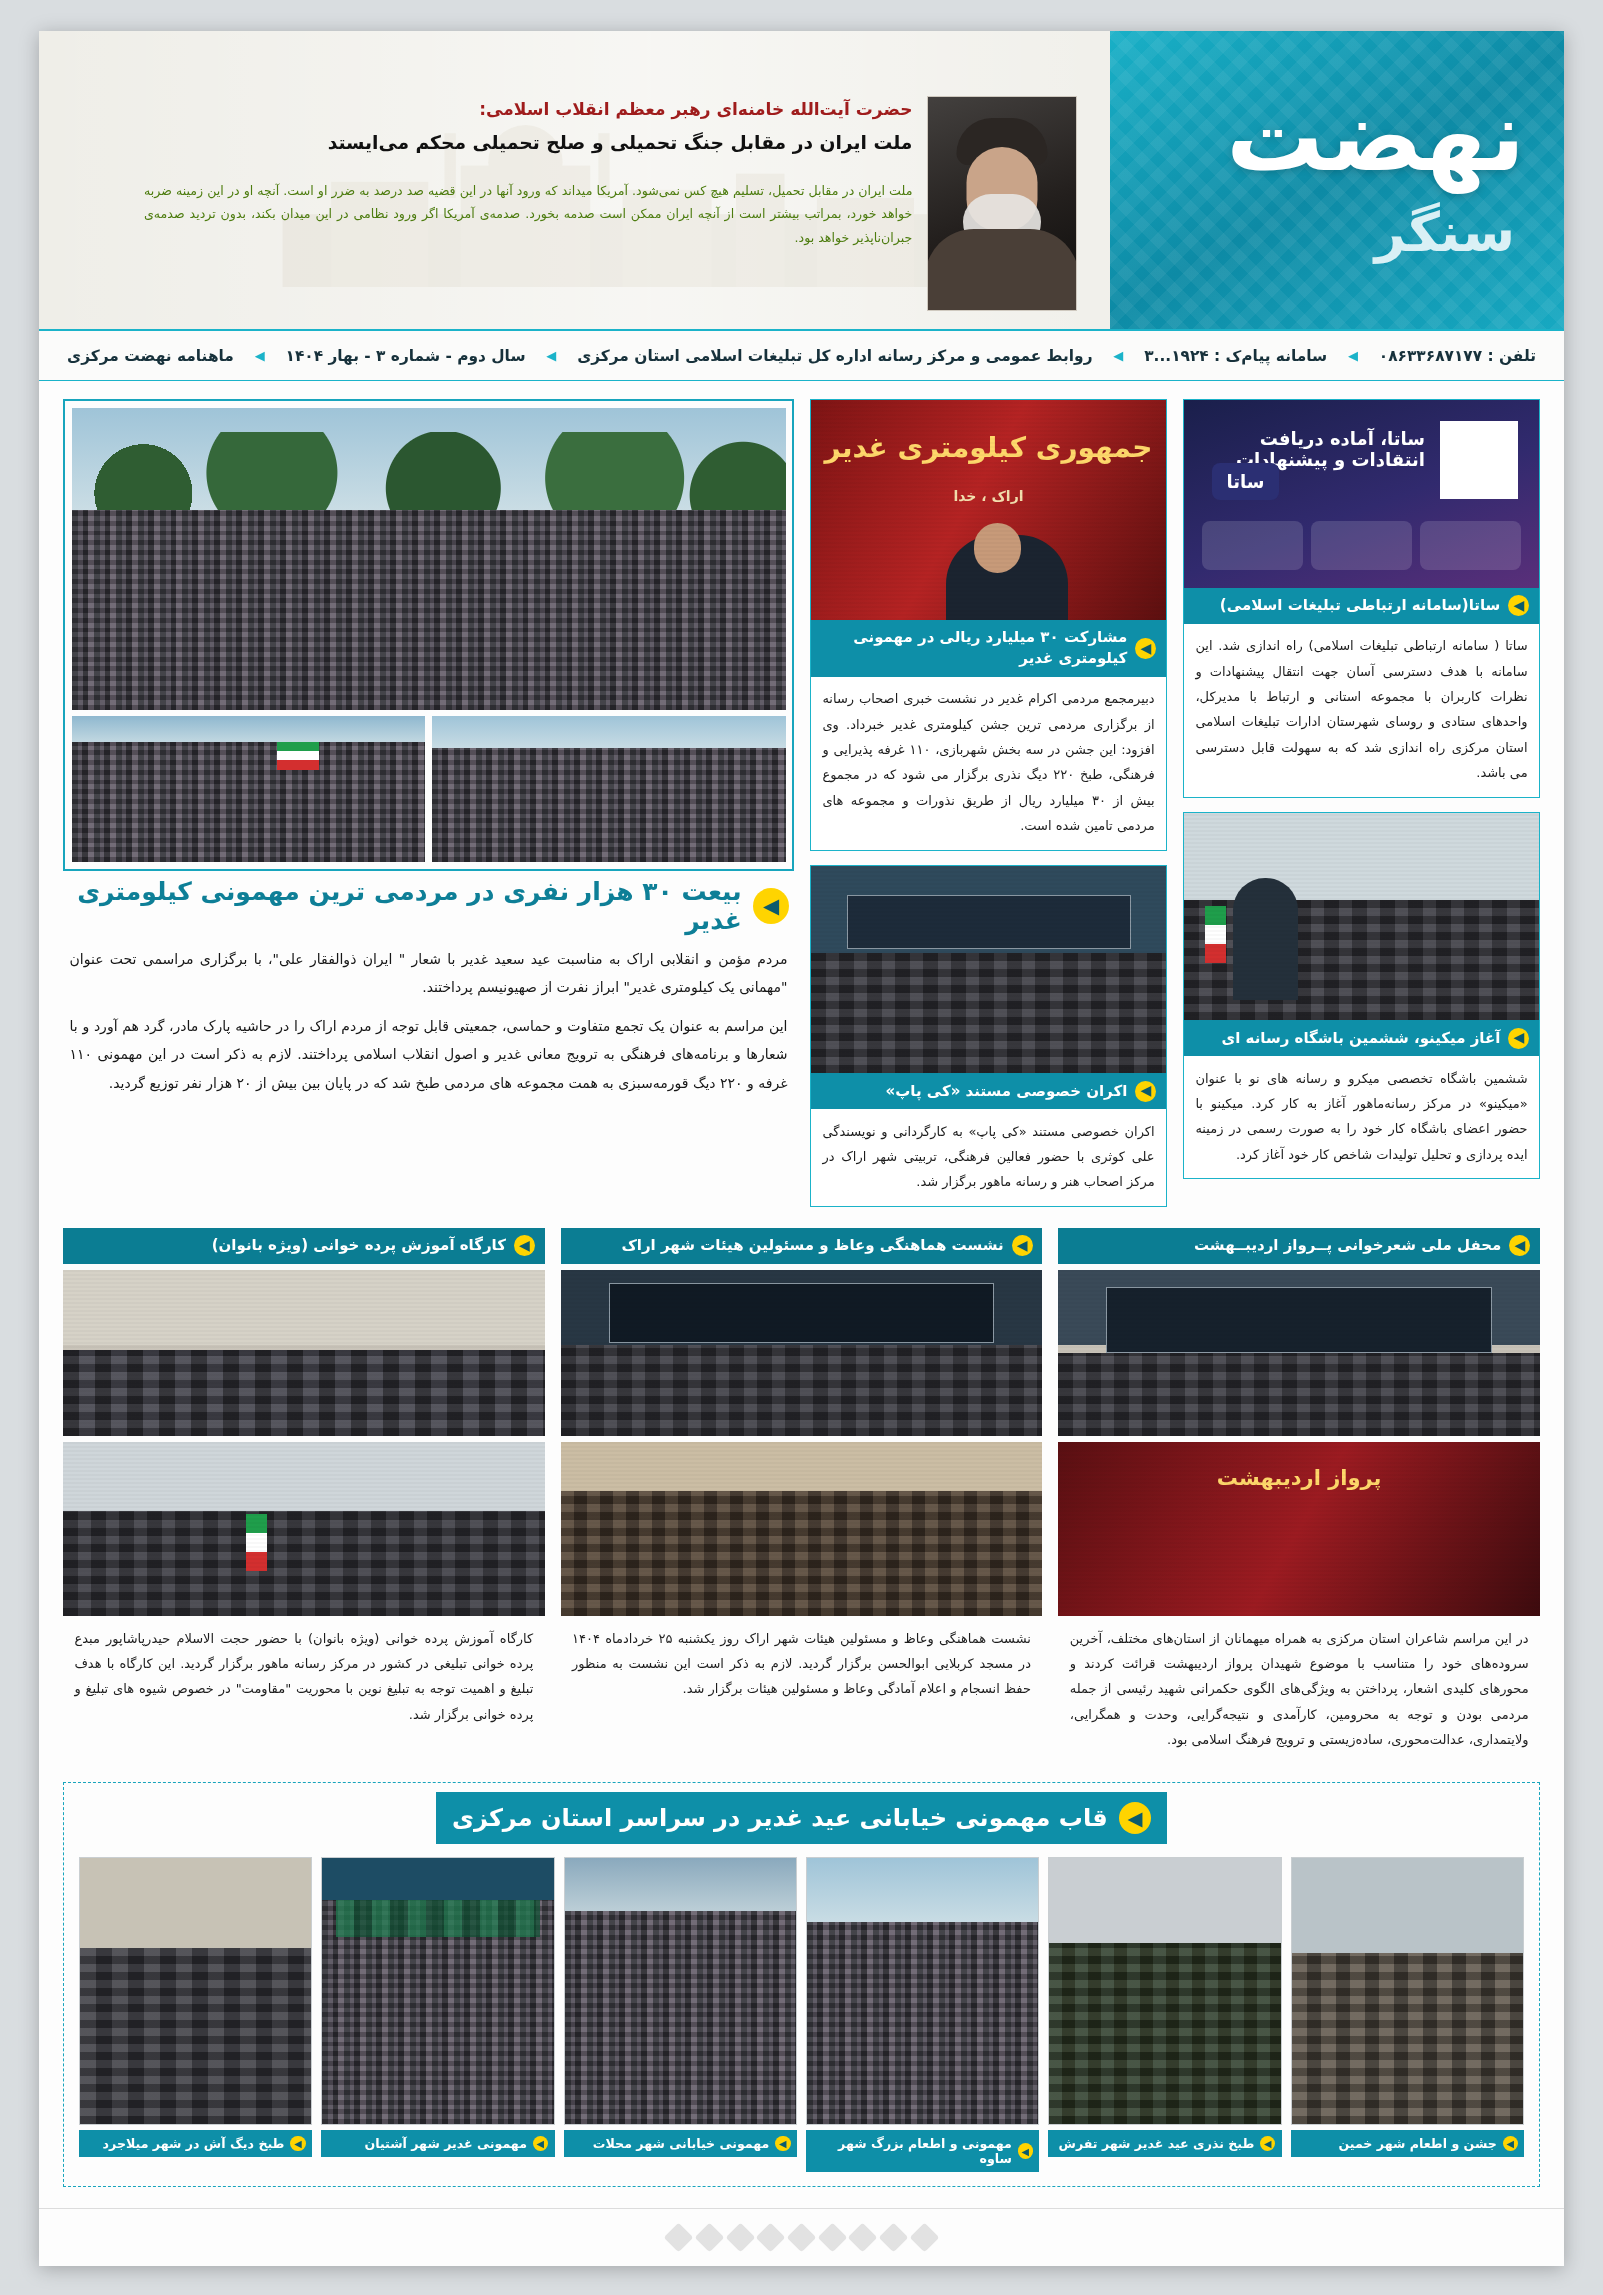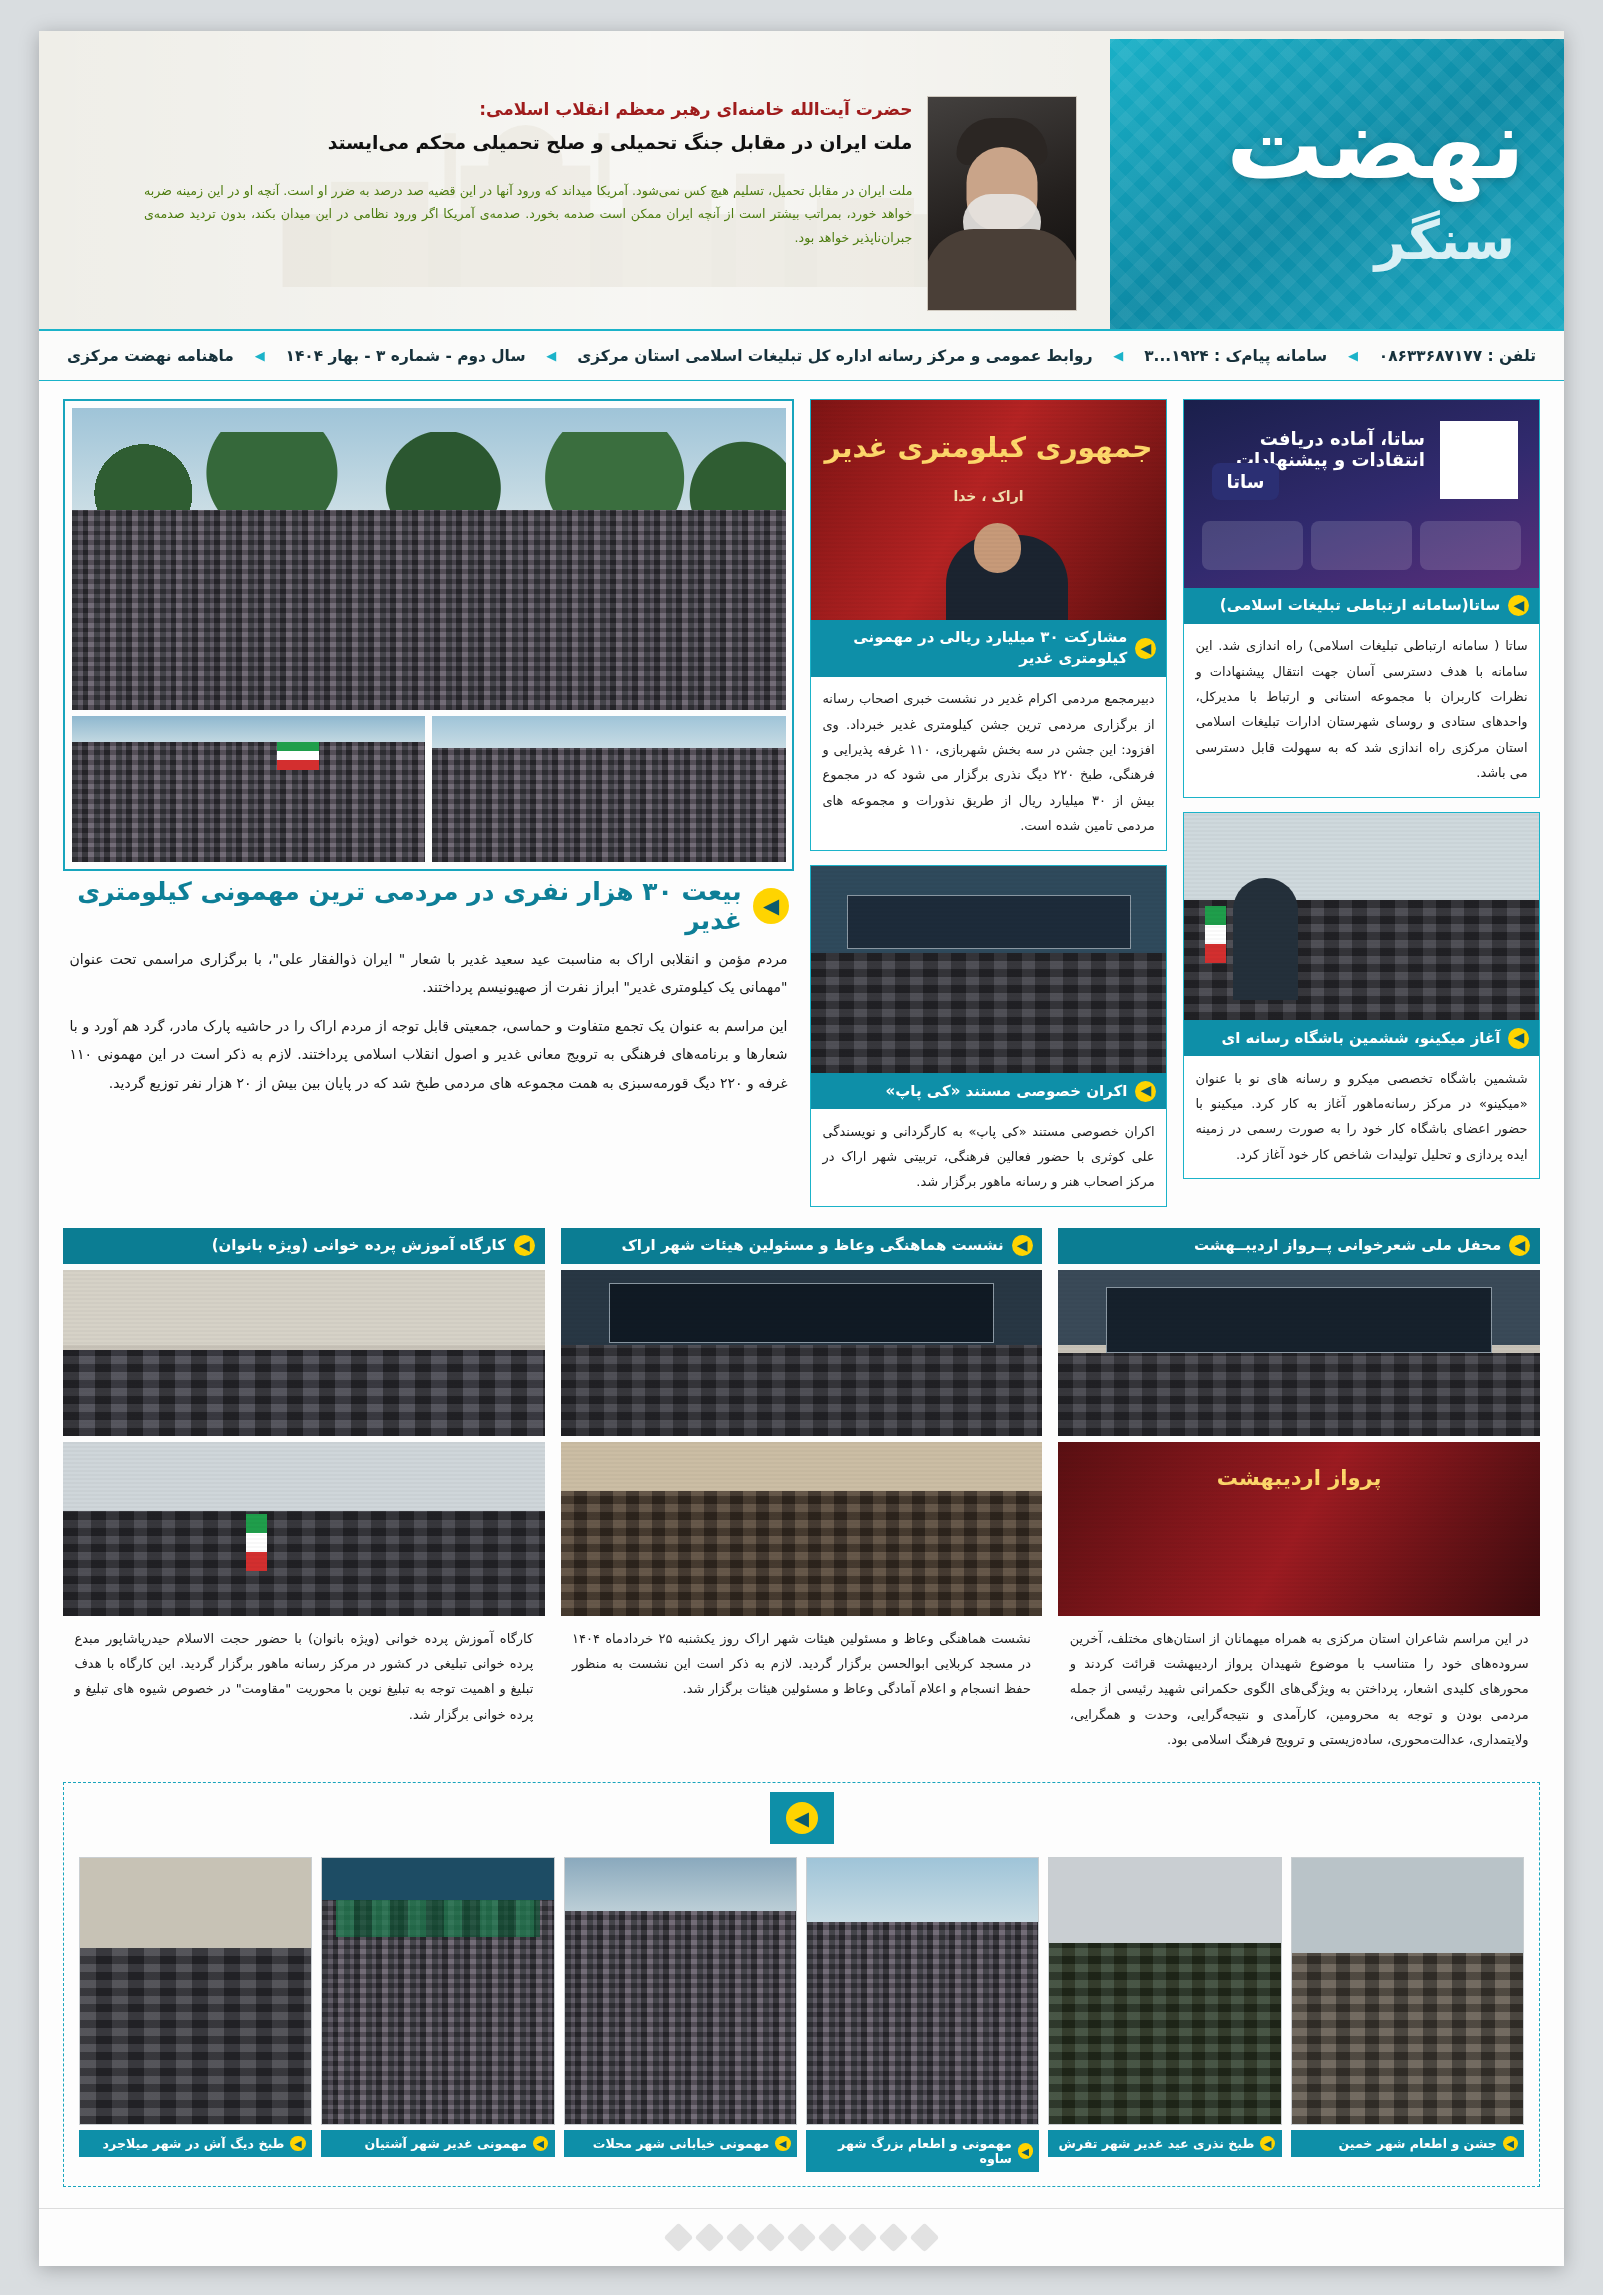--- a/index.html
+++ b/index.html
@@ -35,21 +35,20 @@
   }
   .mast-silhouette {
     position:absolute; left:243px; bottom:42px; width:665px; height:170px;
     opacity:.42;
   }
   .logo-panel {
     position:absolute; top:0; right:0; width:454px; height:300px;
     background: linear-gradient(150deg,#19b0c7 0%, #0d8aa5 50%, #17a9c2 100%);
     border-bottom-right-radius:0;
     overflow:hidden;
-    margin-top:8px;
   }
   .logo-panel:before{
     content:"";
     position:absolute; inset:0;
     background:
       repeating-linear-gradient(45deg, rgba(255,255,255,.05) 0 11.4px, rgba(255,255,255,0) 11.4px 23px),
       repeating-linear-gradient(-45deg, rgba(255,255,255,.05) 0 11.4px, rgba(255,255,255,0) 11.4px 23px);
   }
   .logo-word {
     position:absolute; right:39px; top:57px;
@@ -471,20 +470,21 @@
           </div>
         </div>
         <div class="body-txt">کارگاه آموزش پرده خوانی (ویژه بانوان) با حضور حجت الاسلام حیدرپاشاپور مبدع پرده خوانی تبلیغی در کشور در مرکز رسانه ماهور برگزار گردید. این کارگاه با هدف تبلیغ و اهمیت توجه به تبلیغ نوین با محوریت "مقاومت" در خصوص شیوه های تبلیغ و پرده خوانی برگزار شد.</div>
       </div>
     </div>
   </div>
 
   <div class="gallery-wrap">
     <div class="gal-title">
       <span class="chev">◀</span>
+      <span>قاب مهمونی خیابانی عید غدیر در سراسر استان مرکزی</span>
     </div>
     <div class="gal-grid">
 
       <div class="gal-item">
         <div class="gal-pic">
           <div class="room">
               <div class="wall" style="background:#b9c3c8;height:40%"></div>
               <div class="seats" style="height:64%;background:repeating-linear-gradient(90deg,#6a6257 0 14.6px,#3f3a33 14.6px 29px)"></div>
             </div>
         </div>

